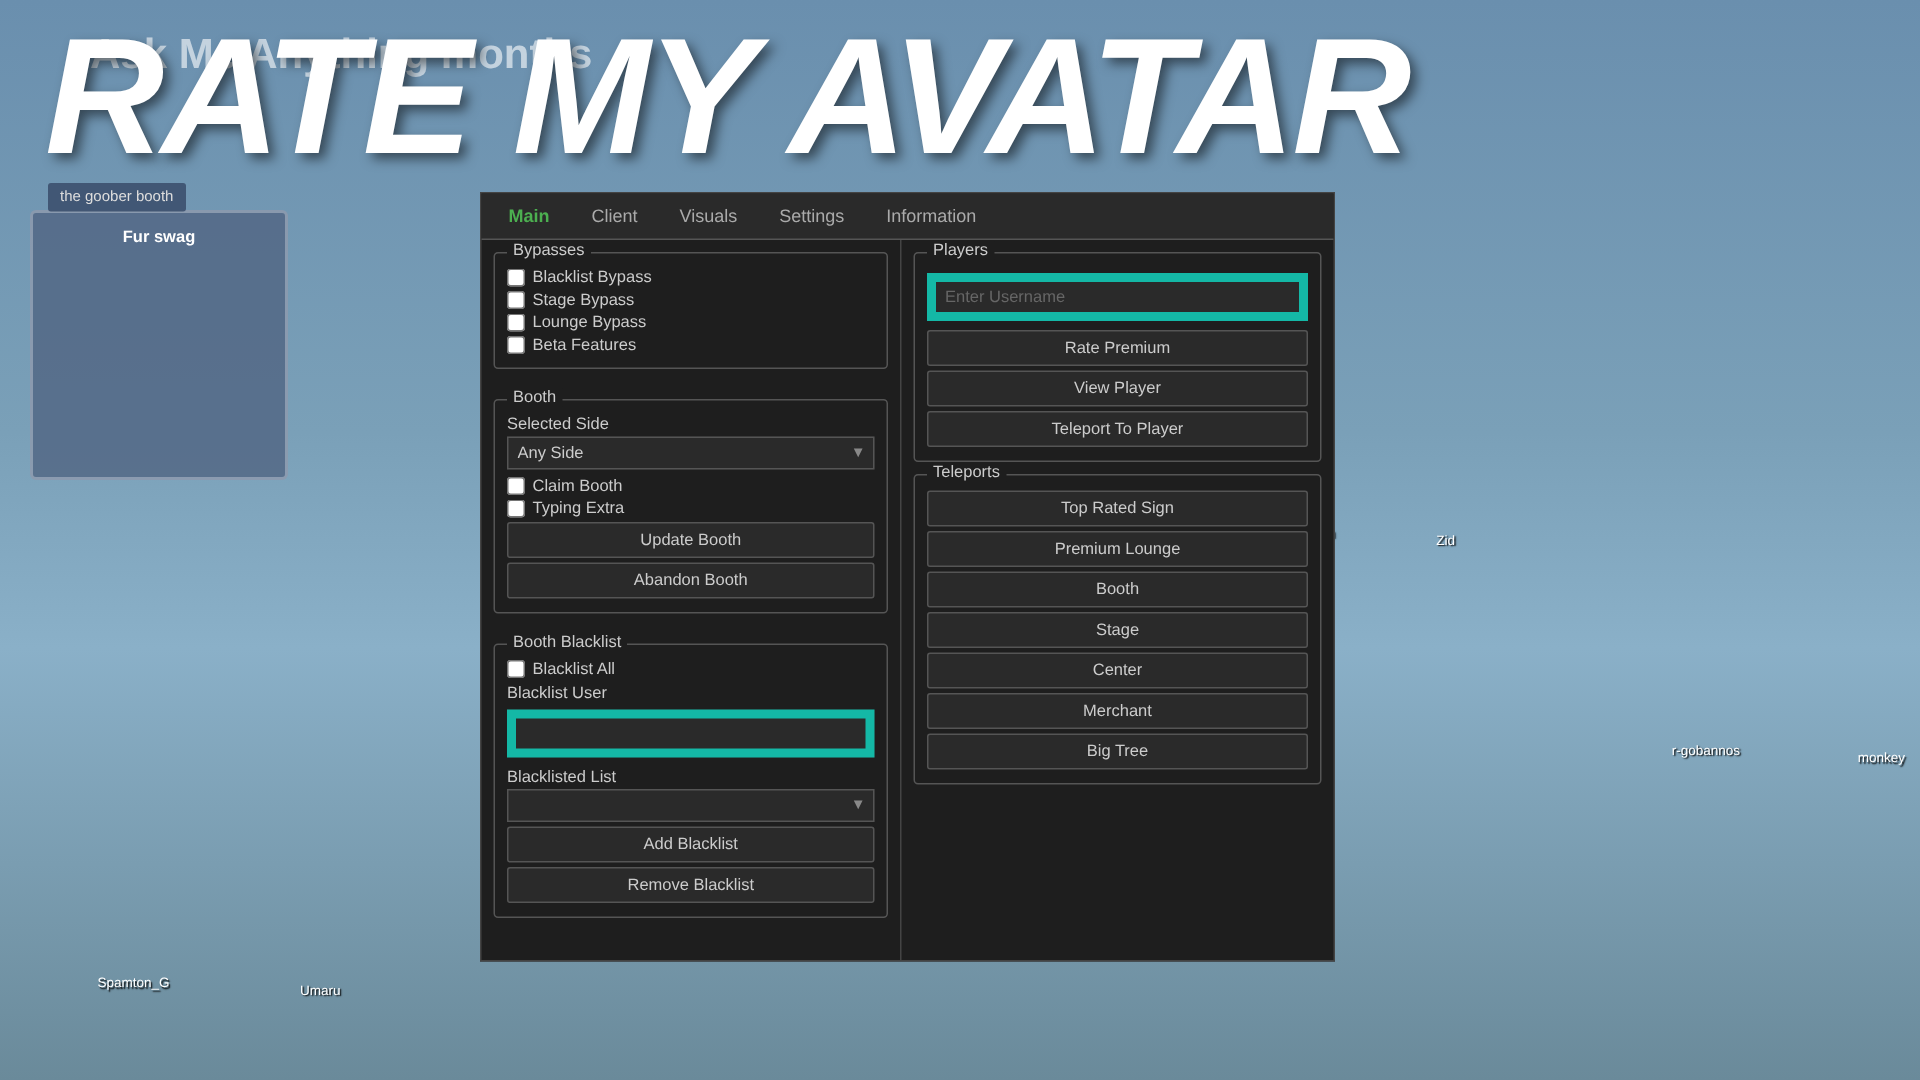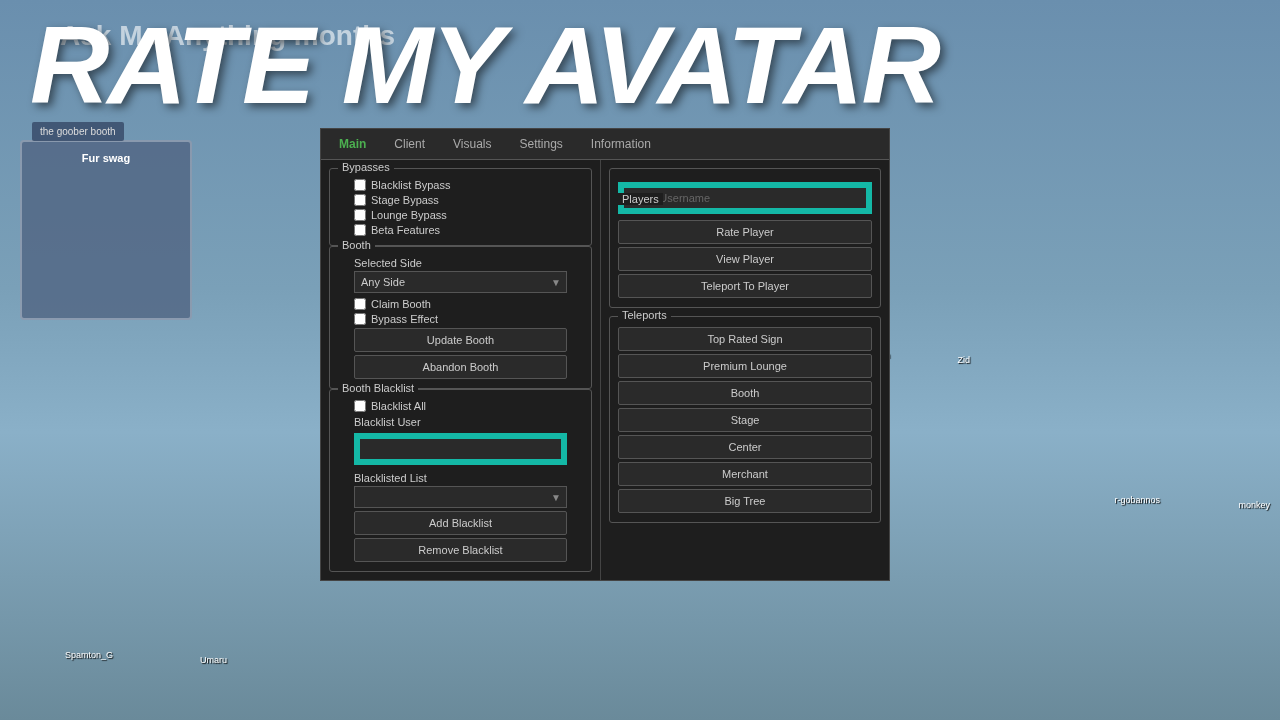--- a/index.html
+++ b/index.html
@@ -115,22 +115,22 @@
 
     .col-right {
       flex: 1;
       padding: 8px;
     }
 
     
     .section {
       border: 1px solid #555;
       border-radius: 3px;
-      margin-bottom: 0;
-      padding: 6px 24px;
+      margin-bottom: 20px;
+      padding: 6px 8px;
       position: relative;
     }
 
     .section-title {
       position: absolute;
       top: -8px;
       left: 8px;
       background: #1e1e1e;
       padding: 0 4px;
       color: #ccc;
@@ -279,21 +279,20 @@
     }
 
     .players-section-title {
       position: absolute;
       top: -8px;
       left: 8px;
       background: #1e1e1e;
       padding: 0 4px;
       color: #ccc;
       font-size: 11px;
-      margin-top: 32px;
     }
 
     .players-inner {
       margin-top: 4px;
     }
 
     
     .game-booth-left {
       position: absolute;
       top: 140px;
@@ -406,21 +405,21 @@
               <option>Right</option>
             </select>
             <span class="dropdown-arrow">▼</span>
           </div>
           <div class="checkbox-row" style="margin-top:5px;">
             <input type="checkbox" style="">
             <span class="checkbox-label">Claim Booth</span>
           </div>
           <div class="checkbox-row">
             <input type="checkbox" style="">
-            <span class="checkbox-label">Bypass Effect</span>
+            <span class="checkbox-label">Typing Extra</span>
           </div>
           <button class="btn">Update Booth</button>
           <button class="btn">Abandon Booth</button>
         </div>
       </div>
 
       <div class="section">
         <div class="section-title">Booth Blacklist</div>
         <div class="section-inner">
           <div class="checkbox-row">
@@ -442,21 +441,21 @@
 
     </div>
 
     <div class="col-right">
 
 
       <div class="players-section">
         <div class="players-section-title">Players</div>
         <div class="players-inner">
           <input type="text" class="input-field" placeholder="Enter Username" style="">
-          <button class="btn">Rate Player</button>
+          <button class="btn">Rate Premium</button>
           <button class="btn">View Player</button>
           <button class="btn">Teleport To Player</button>
         </div>
       </div>
 
       <div class="teleports-section">
         <div class="teleports-title">Teleports</div>
         <div class="teleports-inner">
           <button class="btn">Top Rated Sign</button>
           <button class="btn">Premium Lounge</button>

